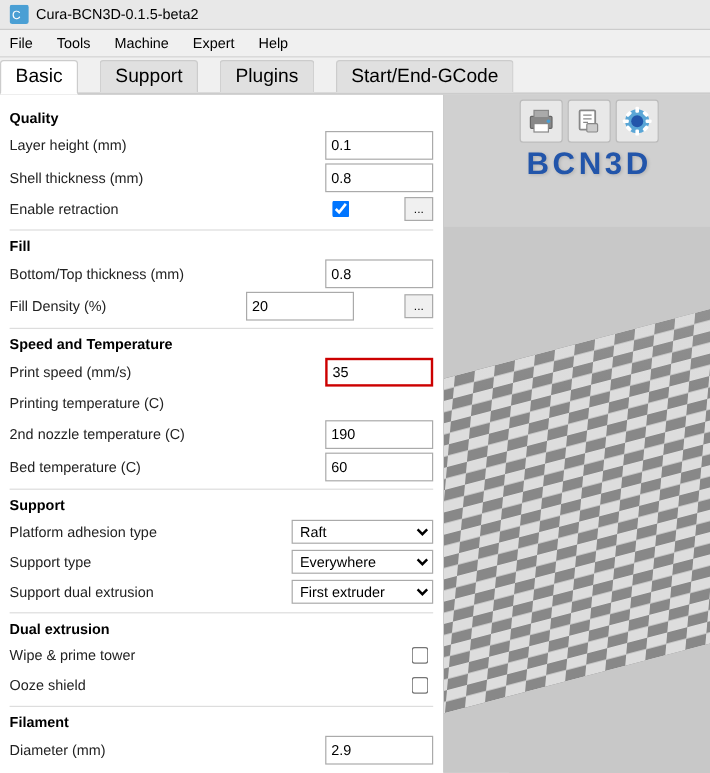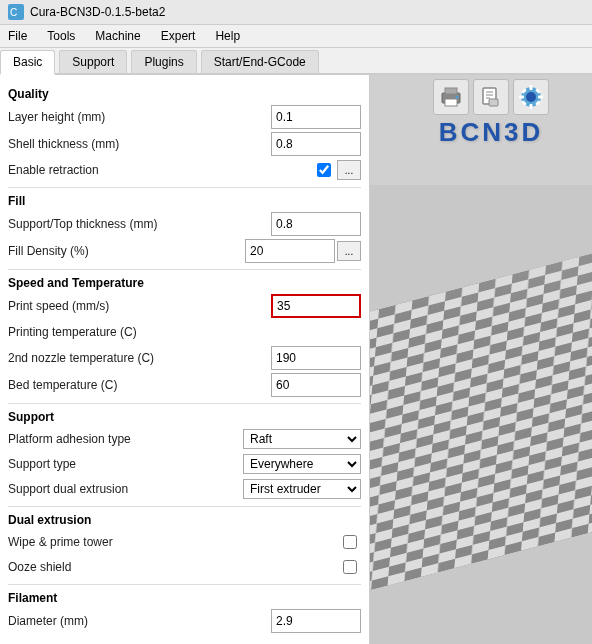--- a/index.html
+++ b/index.html
@@ -42,23 +42,23 @@
       display: flex;
       background: #f0f0f0;
       border-bottom: 2px solid #ccc;
       padding-top: 2px;
     }
     .tab {
       padding: 4px 12px;
       border: 1px solid #ccc;
       border-bottom: none;
       background: #e0e0e0;
-      margin-right: 4px;
+      margin-right: 18px;
       cursor: pointer;
-      font-size: 12px;
+      font-size: 16px;
       border-radius: 3px 3px 0 0;
     }
     .tab.active {
       background: #ffffff;
       border-bottom: 2px solid #ffffff;
       margin-bottom: -2px;
     }
 
     
     .main-layout {
@@ -95,20 +95,21 @@
       margin-bottom: 4px;
       font-size: 12px;
     }
 
     
     .form-row {
       display: flex;
       align-items: center;
       margin-bottom: 3px;
       min-height: 22px;
+      gap: 40px;
     }
     .form-label {
       flex: 1;
       font-size: 12px;
       color: #222;
       padding-right: 4px;
     }
     .form-input {
       width: 90px;
       height: 24px;
@@ -241,21 +242,21 @@
       <span class="form-label">Enable retraction</span>
       <input class="form-checkbox" type="checkbox" checked="" style="">
       <div class="extra-btn">...</div>
     </div>
 
     <hr class="divider">
 
     <div class="section-header">Fill</div>
 
     <div class="form-row">
-      <span class="form-label">Support/Top thickness (mm)</span>
+      <span class="form-label">Bottom/Top thickness (mm)</span>
       <input class="form-input" type="text" value="0.8" style="">
     </div>
     <div class="form-row">
       <span class="form-label">Fill Density (%)</span>
       <input class="form-input" type="text" value="20" style="">
       <div class="extra-btn">...</div>
     </div>
 
     <hr class="divider">
 

